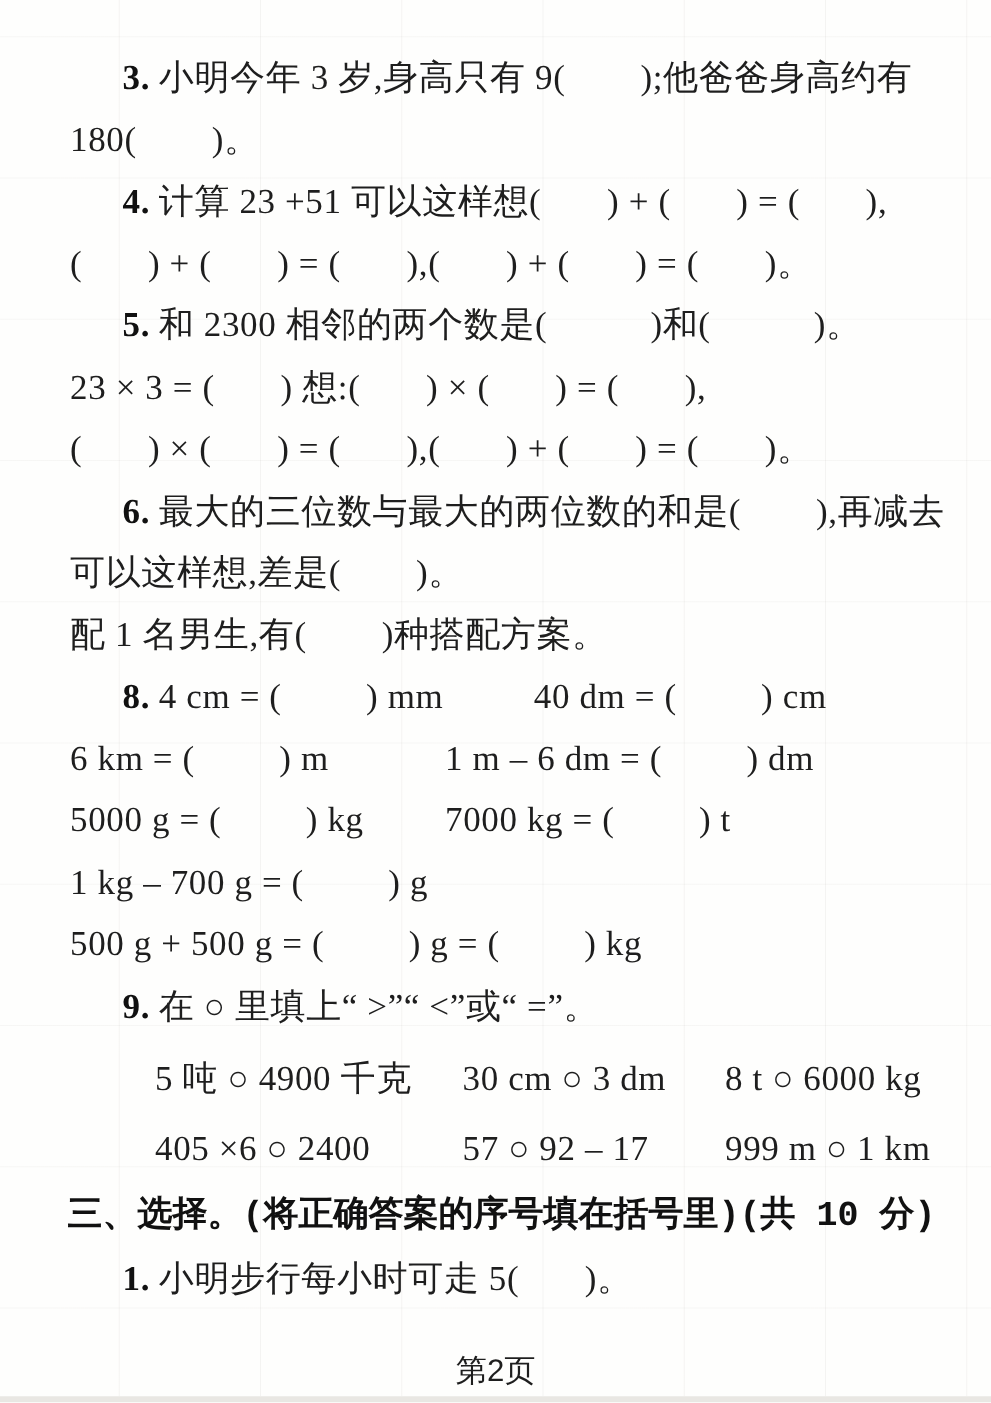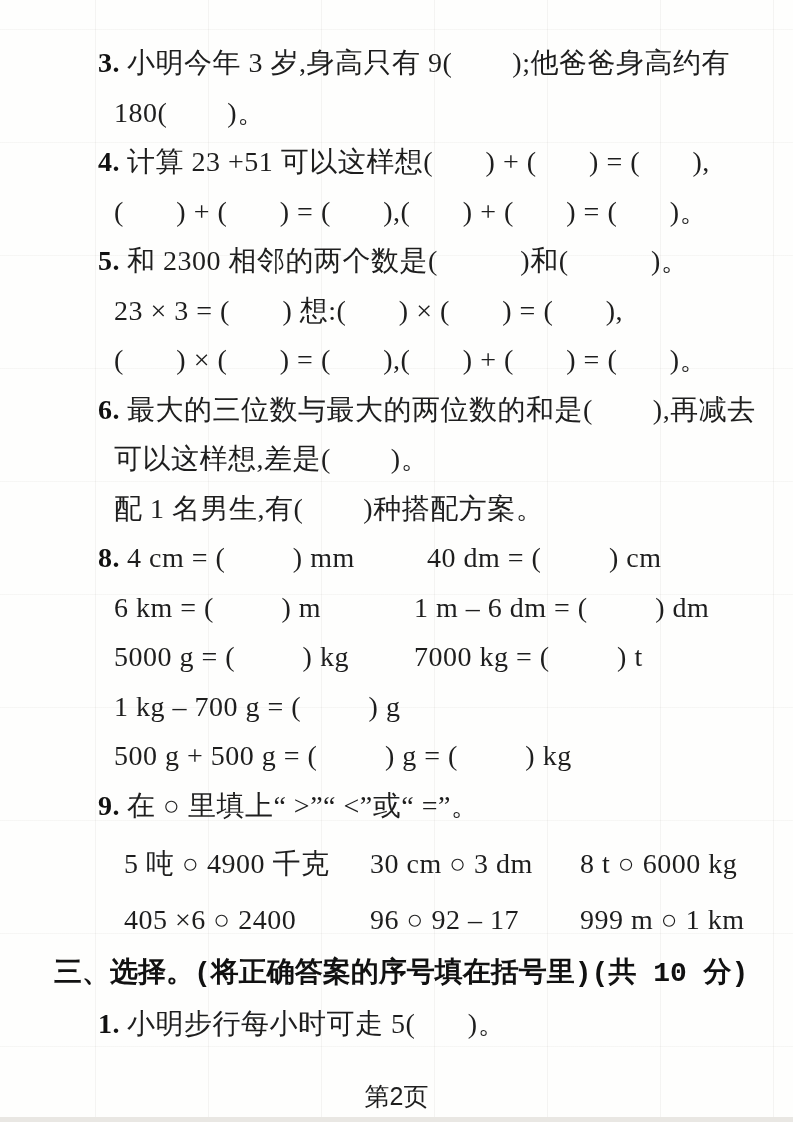--- a/index.html
+++ b/index.html
@@ -20,21 +20,21 @@
     background-size: 113px 113px;
     background-position: 95px 29px;
     box-sizing: border-box;
     border-bottom: 5px solid #e9e7e3;
   }
   .content { padding-top: 38px; }
   .line {
     font-size: 28px;
     line-height: 49.5px;
     white-space: pre-wrap;
-    padding-left: 114px;
+    padding-left: 56px;
     letter-spacing: 0.5px;
   }
   .line.item { padding-left: 98px; }
   .num {
     display: inline-block;
     width: 29px;
     font-weight: 700;
     color: #111;
   }
   .col-8 { display: inline-block; width: 300px; }
@@ -84,20 +84,20 @@
     <div class="line">配 1 名男生,有(        )种搭配方案。</div>
 
     <div class="line item"><span class="num">8.</span><span class="col-8a">4 cm = (         ) mm</span><span>40 dm = (         ) cm</span></div>
     <div class="line"><span class="col-8">6 km = (         ) m</span><span>1 m – 6 dm = (         ) dm</span></div>
     <div class="line"><span class="col-8">5000 g = (         ) kg</span><span>7000 kg = (         ) t</span></div>
     <div class="line">1 kg – 700 g = (         ) g</div>
     <div class="line">500 g + 500 g = (         ) g = (         ) kg</div>
 
     <div class="line item"><span class="num">9.</span><span>在 ○ 里填上“ &gt;”“ &lt;”或“ =”。</span></div>
     <div class="line row9 gap-a"><span class="col-9a">5 吨 ○ 4900 千克</span><span class="col-9b">30 cm ○ 3 dm</span><span>8 t ○ 6000 kg</span></div>
-    <div class="line row9 gap-b"><span class="col-9a">405 ×6 ○ 2400</span><span class="col-9b">96 ○ 92 – 17</span><span>999 m ○ 1 km</span></div>
+    <div class="line row9 gap-b"><span class="col-9a">405 ×6 ○ 2400</span><span class="col-9b">57 ○ 92 – 17</span><span>999 m ○ 1 km</span></div>
 
     <div class="line sec-head gap-c">三、选择。(将正确答案的序号填在括号里)(共 10 分)</div>
     <div class="line item"><span class="num">1.</span><span>小明步行每小时可走 5(       )。</span></div>
 
   </div>
   <div class="footer">第2页</div>
 </div>
 
 </body></html>

